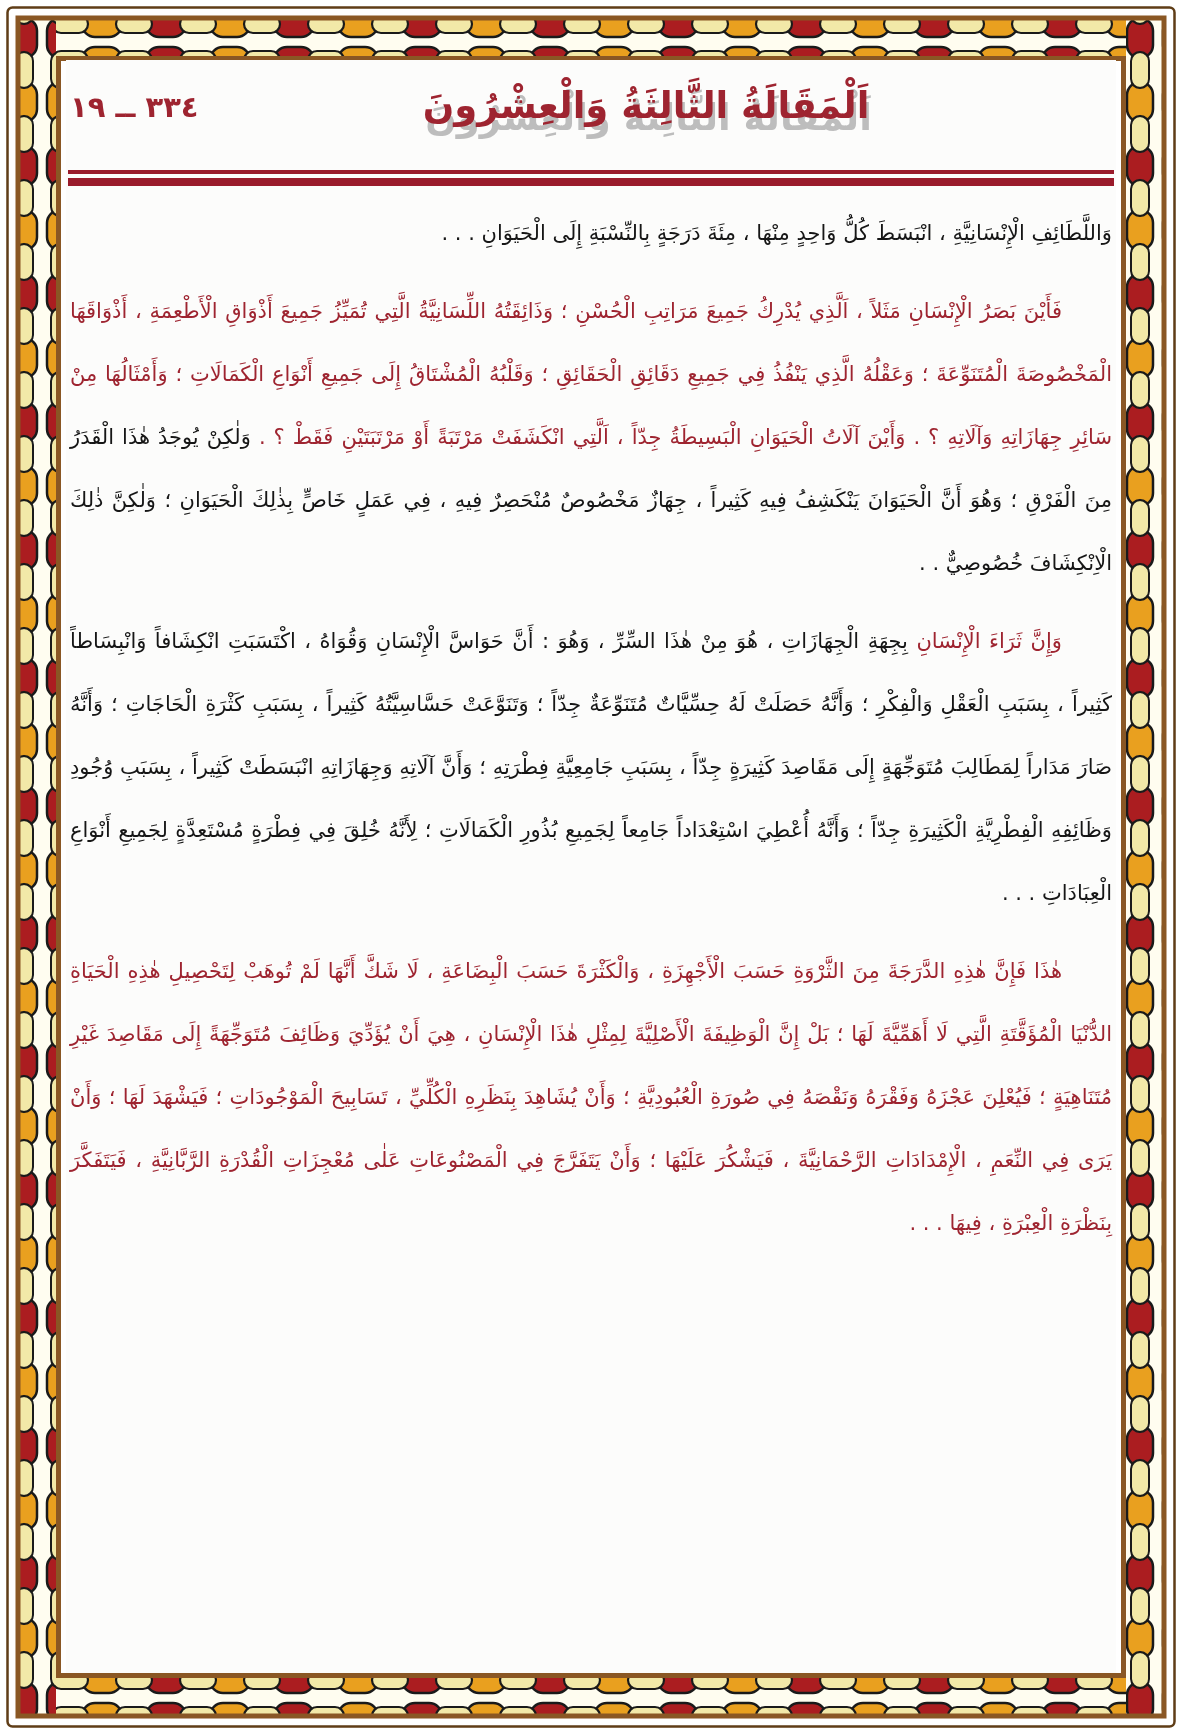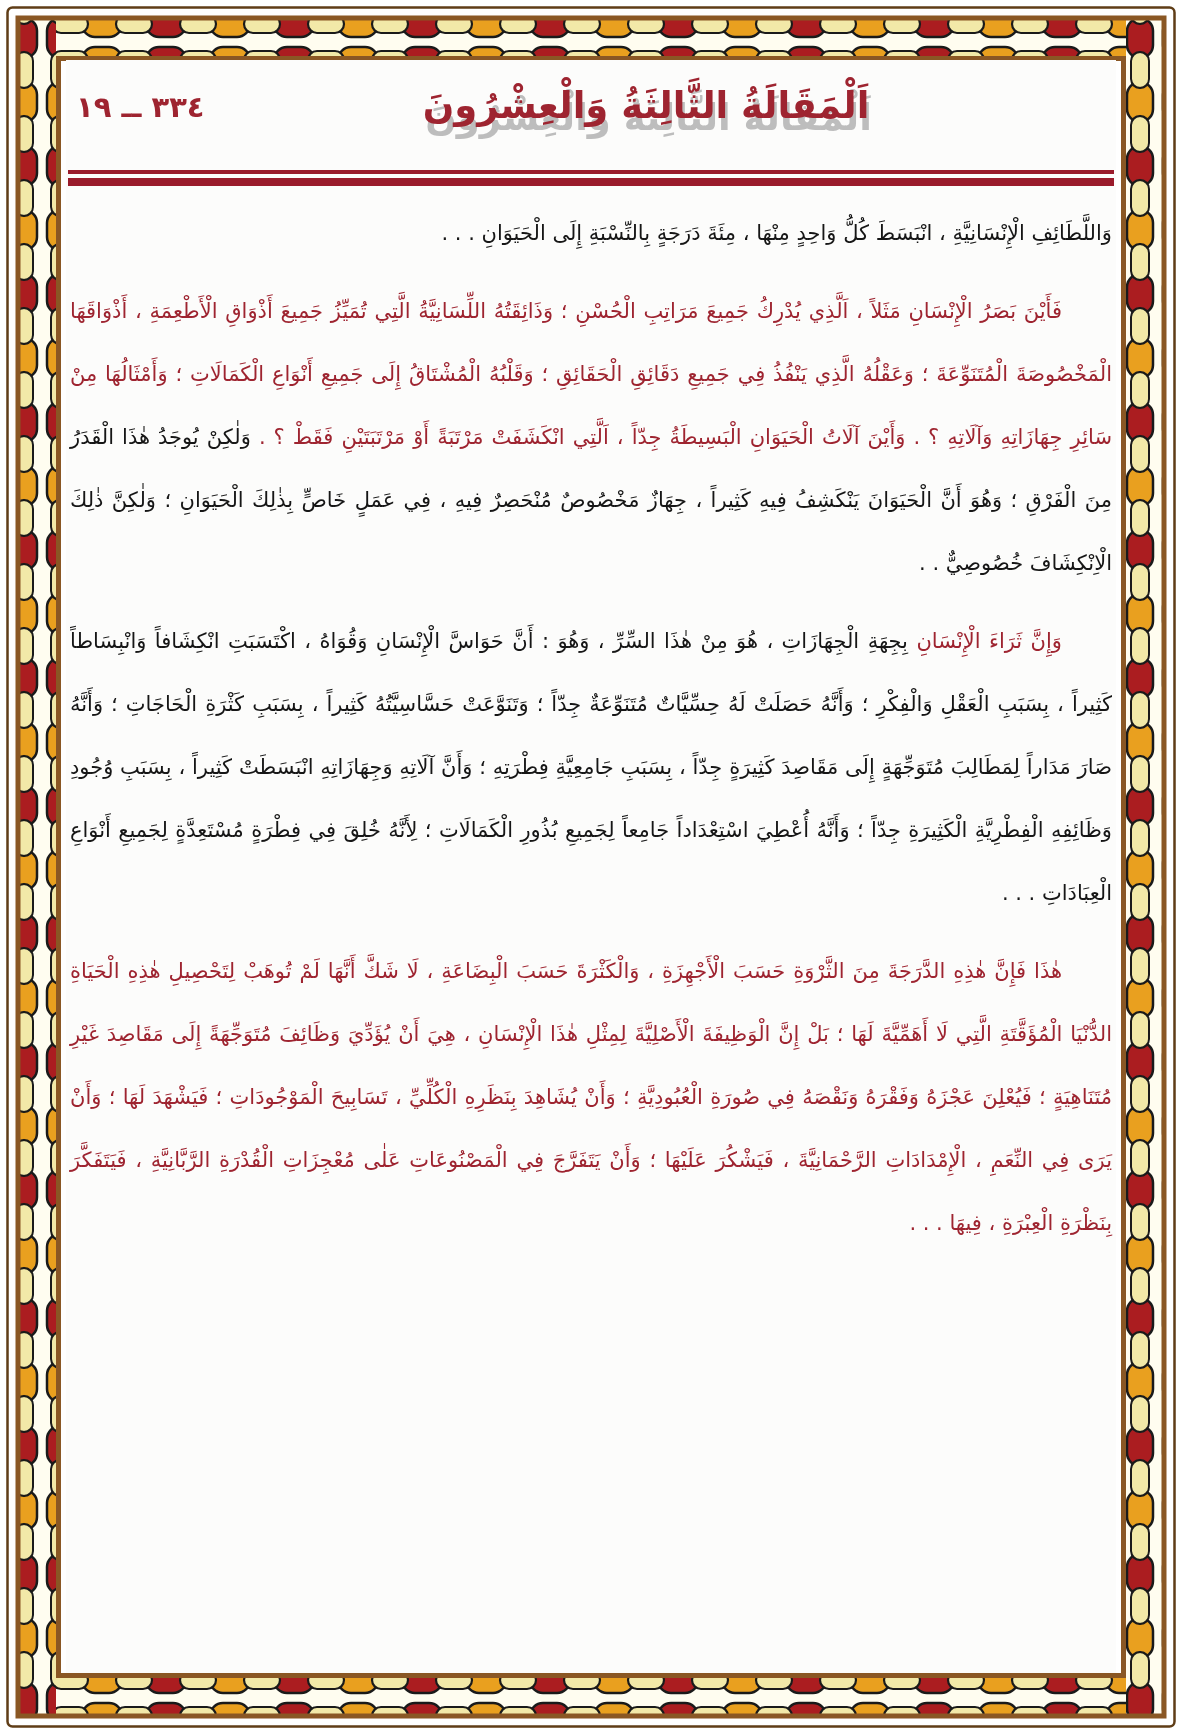--- a/index.html
+++ b/index.html
@@ -36,21 +36,21 @@
     font-size:37px;font-weight:bold;color:var(--red);
     z-index:2;letter-spacing:0;
   }
   .page-title-ghost{
     position:absolute;left:85px;right:-30px;top:36px;margin:0;
     text-align:center;
     font-size:37px;font-weight:bold;color:var(--ghost);
     z-index:1;
   }
   .page-ref{
-    position:absolute;left:10px;top:30px;
+    position:absolute;left:4px;top:30px;
     font-size:29px;font-weight:bold;color:var(--red);
     direction:rtl;z-index:3;
   }
   .divider{margin:10px 2px 0 2px;}
   .divider .thin{height:4px;background:var(--rule-red);}
   .divider .thick{height:8px;background:var(--rule-red);margin-top:4px;}
   .body-text{
     margin-top:16px;
     padding:0 4px;
     font-size:21px;

